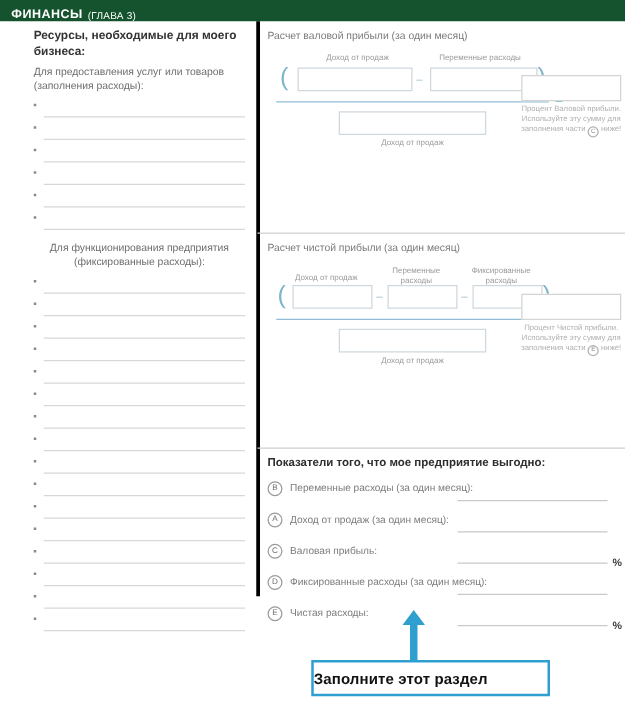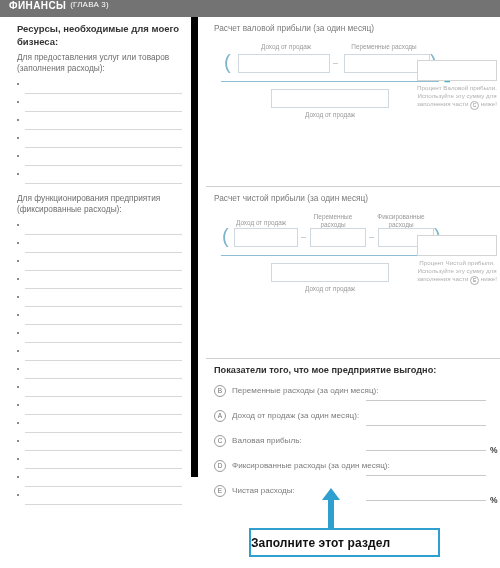--- a/index.html
+++ b/index.html
@@ -8,55 +8,55 @@
     background:#ffffff;
     font-family:"Liberation Sans","DejaVu Sans",sans-serif;
     -webkit-font-smoothing:antialiased;
     overflow:hidden;
   }
   .page{position:relative;width:500px;height:568px;box-sizing:border-box;}
 
   
   .header{
     position:absolute;left:0;top:0;width:500px;height:17px;
-    background:#737373;
-    display:flex;align-items:flex-start;
+    background:#14532d;
+    display:flex;align-items:flex-end;
     padding-left:9px;box-sizing:border-box;
   }
   .header-title{
     color:#ffffff;font-weight:bold;font-size:10px;letter-spacing:.4px;
   }
   .header-sub{
     color:#ffffff;font-size:8px;margin-left:4px;letter-spacing:.2px;
   }
 
   
   .cols{position:absolute;left:0;top:17px;width:500px;height:551px;}
 
   .left-col{
-    position:absolute;left:8px;top:0;width:190px;height:460px;
+    position:absolute;left:18px;top:0;width:190px;height:460px;
     box-sizing:border-box;
-    border-right:7px solid #000000;
+    border-right:3px solid #000000;
     padding:6px 9px 0 9px;
   }
   .right-col{
     position:absolute;left:190px;top:0;width:310px;height:551px;
     box-sizing:border-box;
   }
 
   
   .lp-title{
     font-size:9.5px;font-weight:bold;color:#333333;line-height:12.5px;
     margin:0 0 4px 0;
   }
   .lp-sub{
     font-size:8.3px;color:#6d6d6d;line-height:11px;margin:0 0 5px 0;
   }
   .lp-sub2{
-    font-size:8.3px;color:#6d6d6d;line-height:11px;margin:6px 0 5px 0;
+    font-size:8.3px;color:#6d6d6d;line-height:11px;margin:6px 0 5px 0;text-align:center;
   }
   .blanks{list-style:none;margin:0;padding:0;}
   .blank-row{
     position:relative;height:18px;
   }
   .blank-row .dot{
     position:absolute;left:0;top:4px;width:2px;height:2px;background:#8a8a8a;
   }
   .blank-row .rule{
     position:absolute;left:8px;right:0;bottom:3px;height:1px;background:#d8d8d8;

